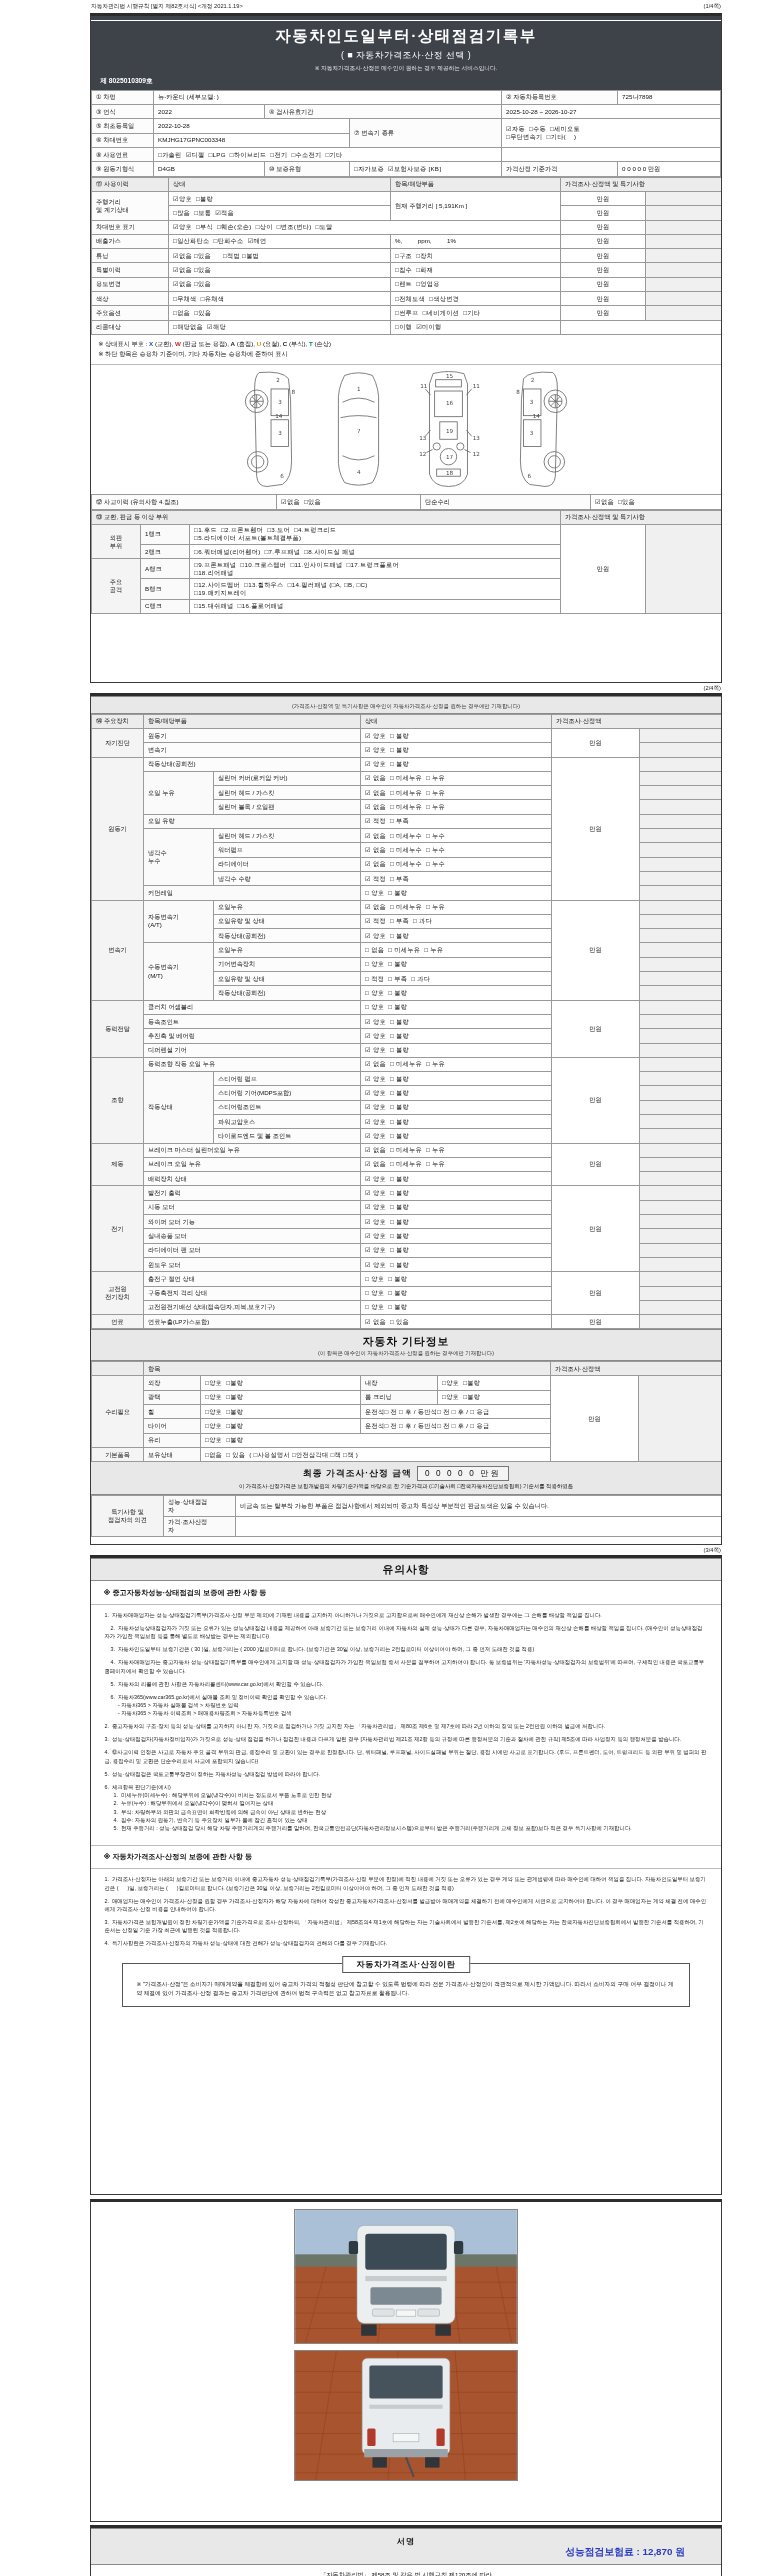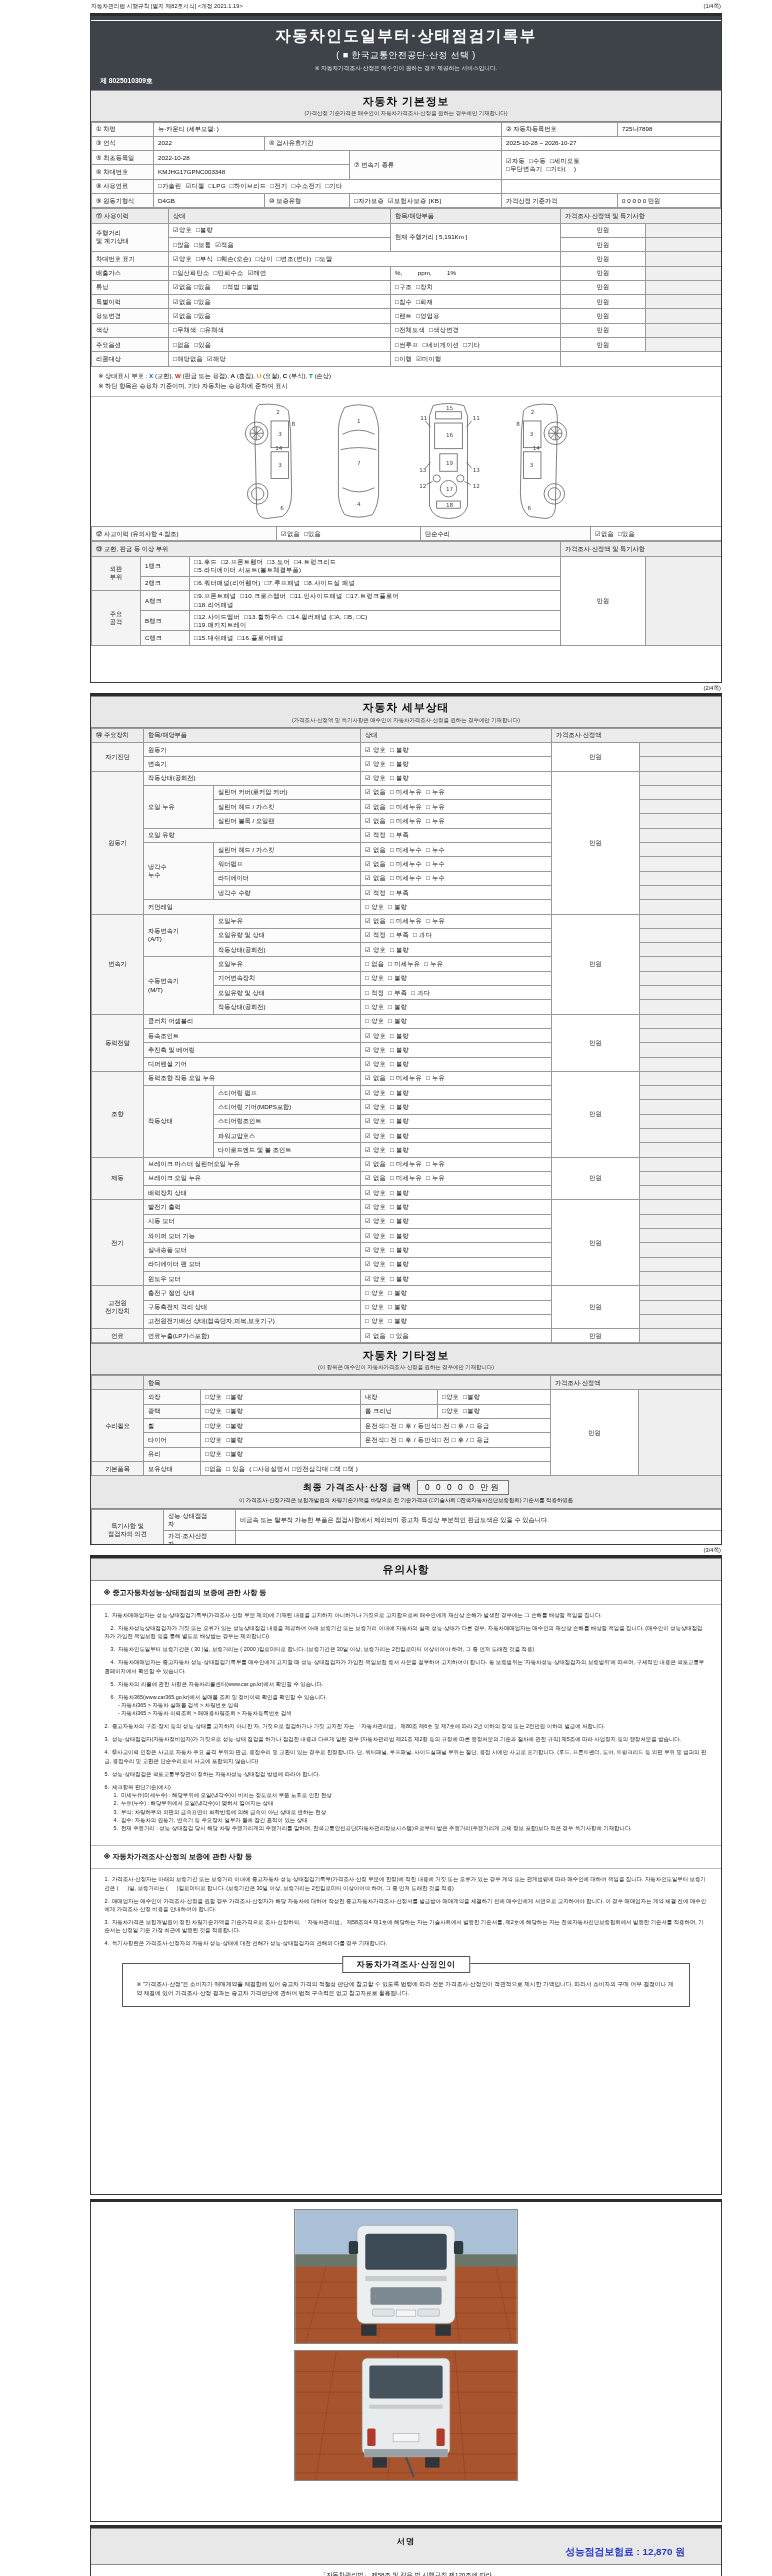--- a/index.html
+++ b/index.html
@@ -72,29 +72,25 @@
 
   <div class="topline">
     <span>자동차관리법 시행규칙 [별지 제82호서식] &lt;개정 2021.1.19&gt;</span>
     <span>(1/4쪽)</span>
   </div>
 
   <div class="box box1">
     <div class="main-head">
       <div class="hr-white"></div>
       <div class="mh-title">자동차인도일부터·상태점검기록부</div>
-      <div class="mh-sub">( ■ 한국교통안전공단·산정 선택 )</div>
+      <div class="mh-sub">( ■ 자동차가격조사·산정 선택 )</div>
       <div class="mh-note">※ 자동차가격조사·산정은 매수인이 원하는 경우 제공하는 서비스입니다.</div>
       <div class="mh-docno">제 8025010309호</div>
     </div>
 
-    <div class="band">
-      <h2>자동차 기본정보</h2>
-      <div class="sub">(가격산정 기준가격은 매수인이 자동차가격조사·산정을 원하는 경우에만 기재합니다)</div>
-    </div>
     <table>
         <colgroup>
           <col style="width: 62px;">
           <col style="width: 111px;">
           <col style="width: 85px;">
           <col style="width: 152px;">
           <col style="width: 116px;">
           <col style="width: 103px;">
         </colgroup>
         <tbody>
@@ -367,21 +363,20 @@
             <td class="chk">□15.대쉬패널  □16.플로어패널</td>
           </tr>
         </tbody>
       </table>
   </div>
 
   <div class="pagemark">(2/4쪽)</div>
 
   <div class="box box2">
     <div class="band">
-      <h2>자동차 세부상태</h2>
       <div class="sub">(가격조사·산정액 및 특기사항은 매수인이 자동차가격조사·산정을 원하는 경우에만 기재합니다)</div>
     </div>
     <table>
         <colgroup>
           <col style="width: 52px;">
           <col style="width: 70px;">
           <col style="width: 147px;">
           <col style="width: 191px;">
           <col style="width: 88px;">
           <col style="width: 86px;">
@@ -747,21 +742,21 @@
       5.  현재 주행거리 : 성능·상태점검 당시 해당 차량 주행거리계의 주행거리를 말하며, 한국교통안전공단(자동차관리정보시스템)으로부터 받은 주행거리(주행거리계 교체 정보 포함)보다 적은 경우 특기사항에 기재합니다.</div>
       </div>
     <div class="notice-subtitle2">※ 자동차가격조사·산정의 보증에 관한 사항 등</div>
     <div class="notice-list">
         <div class="notice-line">1.  가격조사·산정자는 아래의 보증기간 또는 보증거리 이내에 중고자동차 성능·상태점검기록부(가격조사·산정 부분에 한정)에 적힌 내용에 거짓 또는 오류가 있는 경우 계약 또는 관계법령에 따라 매수인에 대하여 책임을 집니다. 자동차인도일부터 보증기간은 (      )일, 보증거리는 (      )킬로미터로 합니다. (보증기간은 30일 이상, 보증거리는 2천킬로미터 이상이어야 하며, 그 중 먼저 도래한 것을 적용)</div>
         <div class="notice-line">2.  매매업자는 매수인이 가격조사·산정을 원할 경우 가격조사·산정자가 해당 자동차에 대하여 작성한 중고자동차가격조사·산정서를 발급받아 매매계약을 체결하기 전에 매수인에게 서면으로 고지하여야 합니다. 이 경우 매매업자는 계약 체결 전에 매수인에게 가격조사·산정 비용을 안내하여야 합니다.</div>
         <div class="notice-line">3.  자동차가격은 보험개발원이 정한 차량기준가액을 기준가격으로 조사·산정하되, 「자동차관리법」 제58조의4 제1호에 해당하는 자는 기술사회에서 발행한 기준서를, 제2호에 해당하는 자는 한국자동차진단보증협회에서 발행한 기준서를 적용하며, 기준서는 산정일 기준 가장 최근에 발행된 것을 적용합니다.</div>
         <div class="notice-line">4.  특기사항란은 가격조사·산정자의 자동차 성능·상태에 대한 견해가 성능·상태점검자의 견해와 다를 경우 기재합니다.</div>
       </div>
     <div class="inner-box">
-      <div class="inner-box-title">자동차가격조사·산정인이</div>
+      <div class="inner-box-title">자동차가격조사·산정이란</div>
       <div class="inner-box-text">※ "가격조사·산정"은 소비자가 매매계약을 체결함에 있어 중고차 가격의 적절성 판단에 참고할 수 있도록 법령에 따라 전문 가격조사·산정인이 객관적으로 제시한 가액입니다. 따라서 소비자의 구매 여부 결정이나 계약 체결에 있어 가격조사·산정 결과는 중고차 가격판단에 관하여 법적 구속력은 없고 참고자료로 활용됩니다.</div>
     </div>
   </div>
 
   <div class="box box4">
     <div class="photos">
       <svg class="photo" width="222" height="133" viewBox="0 0 430 258">
         <rect x="0" y="0" width="430" height="110" fill="#a9c0d6"></rect>
         <rect x="0" y="86" width="430" height="26" fill="#6b7668"></rect>
         <rect x="0" y="110" width="430" height="148" fill="#a8542e"></rect>

